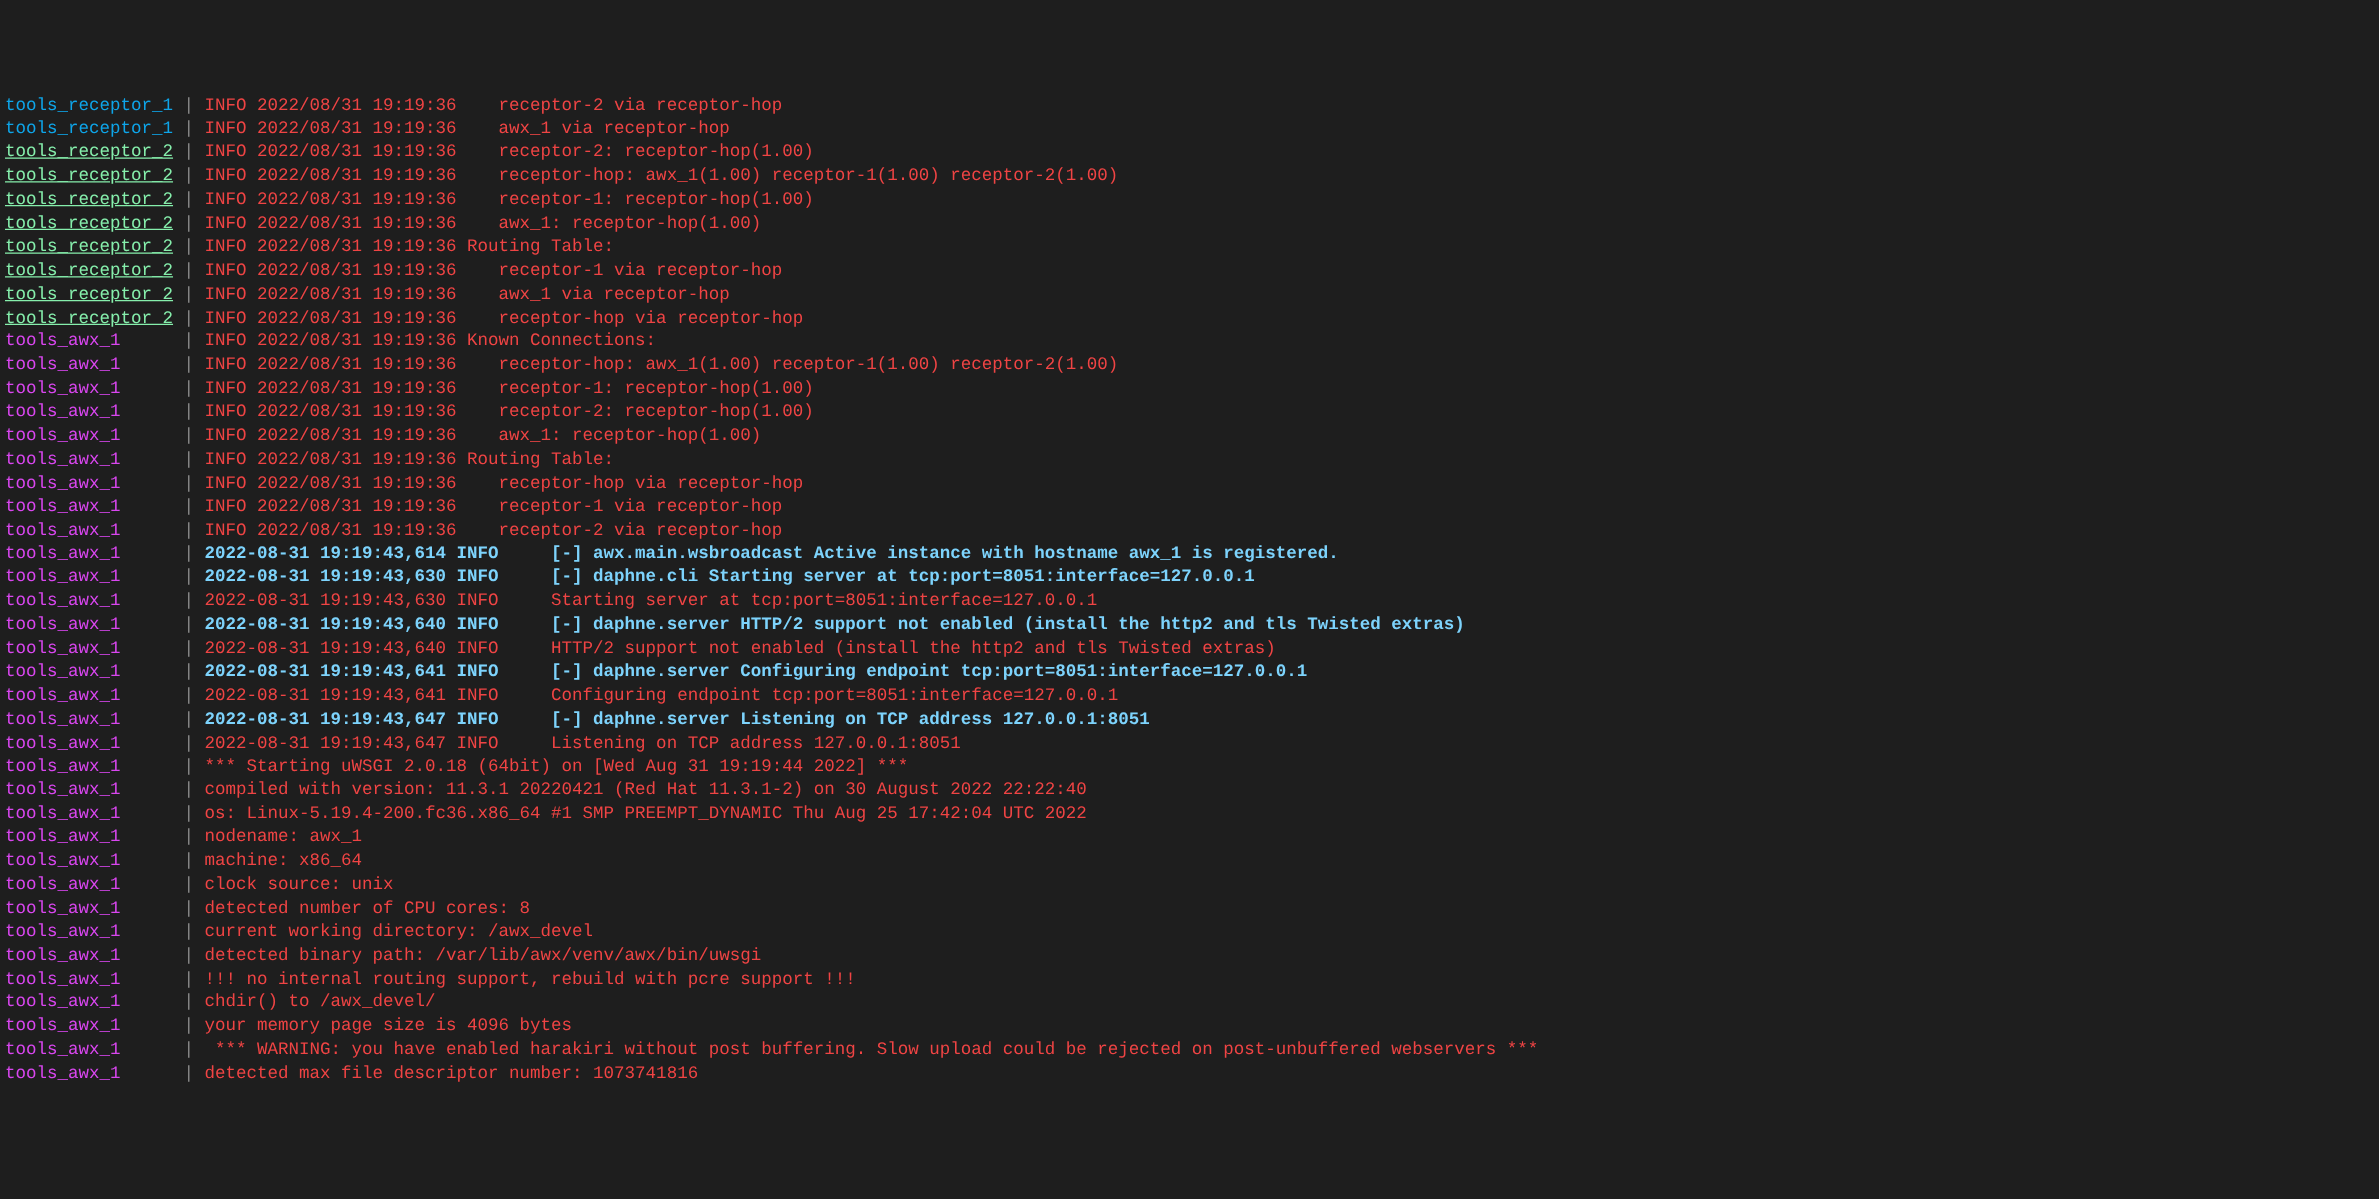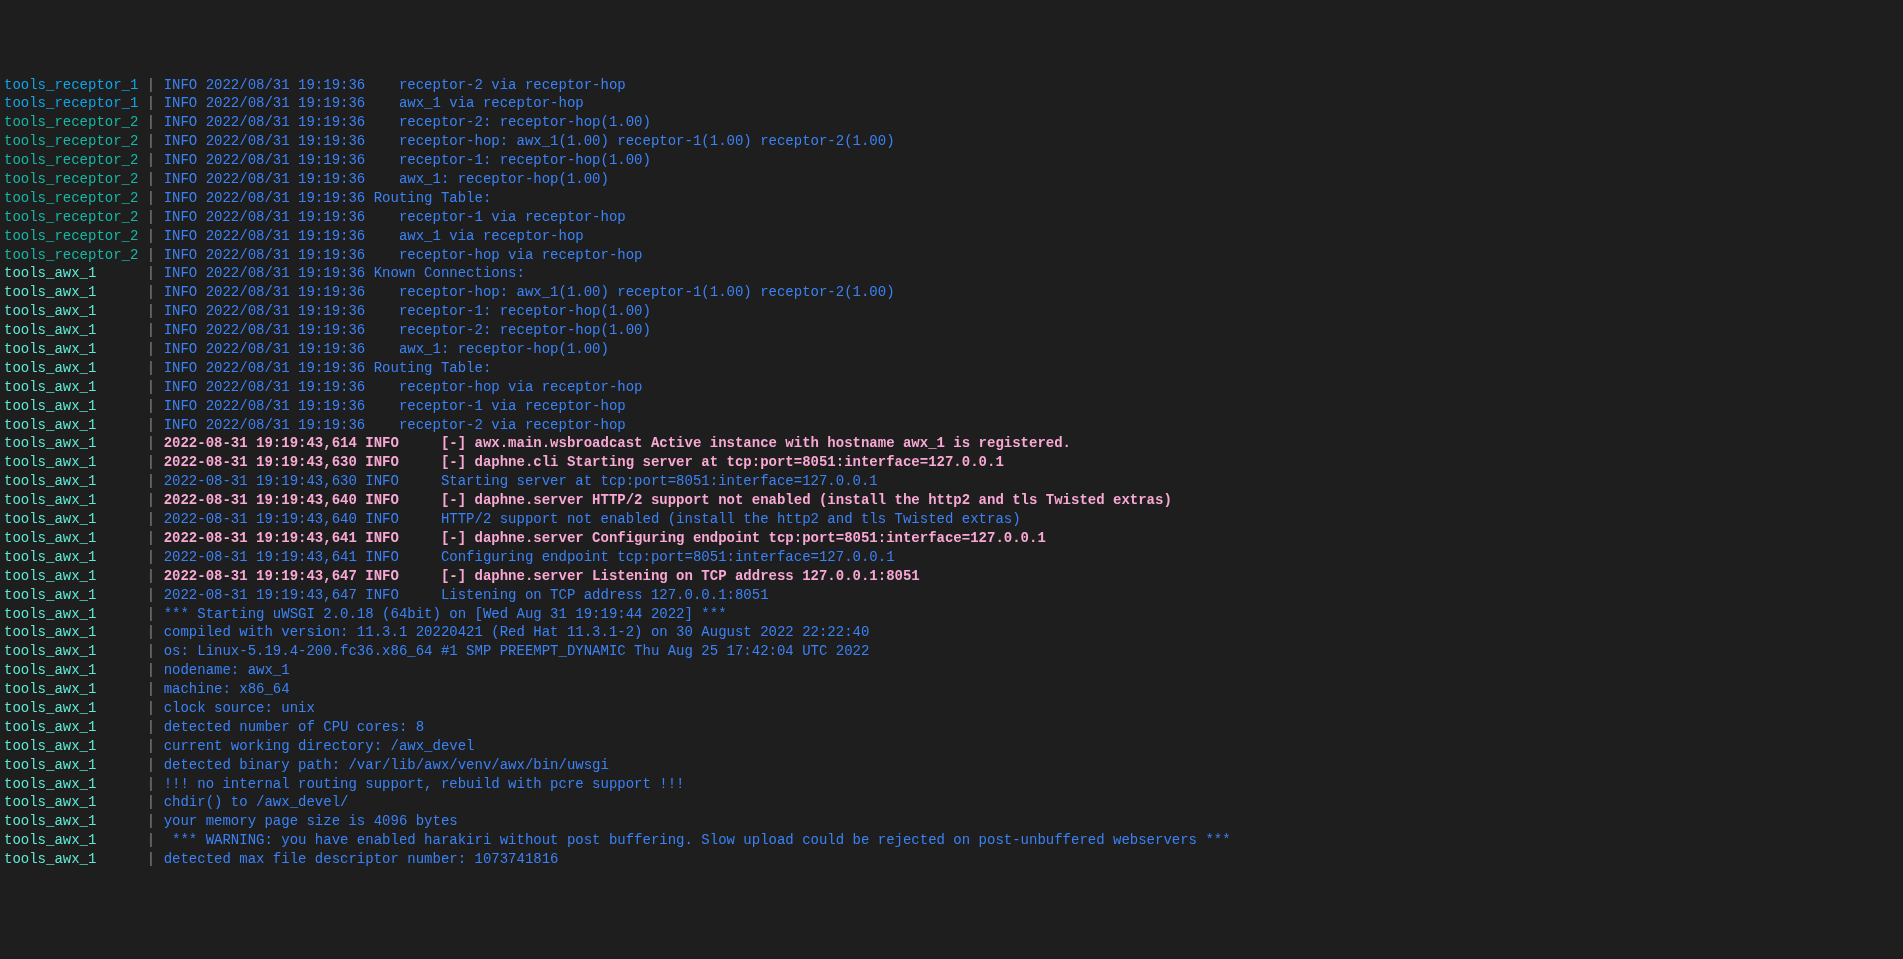--- a/index.html
+++ b/index.html
@@ -17,33 +17,34 @@
       overflow-x: auto;
       white-space: pre;
     }
     .log-line {
       white-space: pre;
     }
     .source-receptor-1 {
       color: #0ea5e9;
     }
     .source-receptor-2 {
-      color: #14b8a6;
+      color: #86efac;
+      text-decoration: underline;
     }
     .source-awx-1 {
-      color: #5eead4;
+      color: #d946ef;
     }
     .separator {
       color: #888888;
     }
     .msg {
-      color: #3b82f6;
+      color: #ef4444;
     }
     .msg-bold {
-      color: #f9a8d4;
+      color: #7dd3fc;
       font-weight: bold;
     }
     #terminal {
       padding: 0px 4px;
     }
   </style>
 </head>
 <body>
 
 

